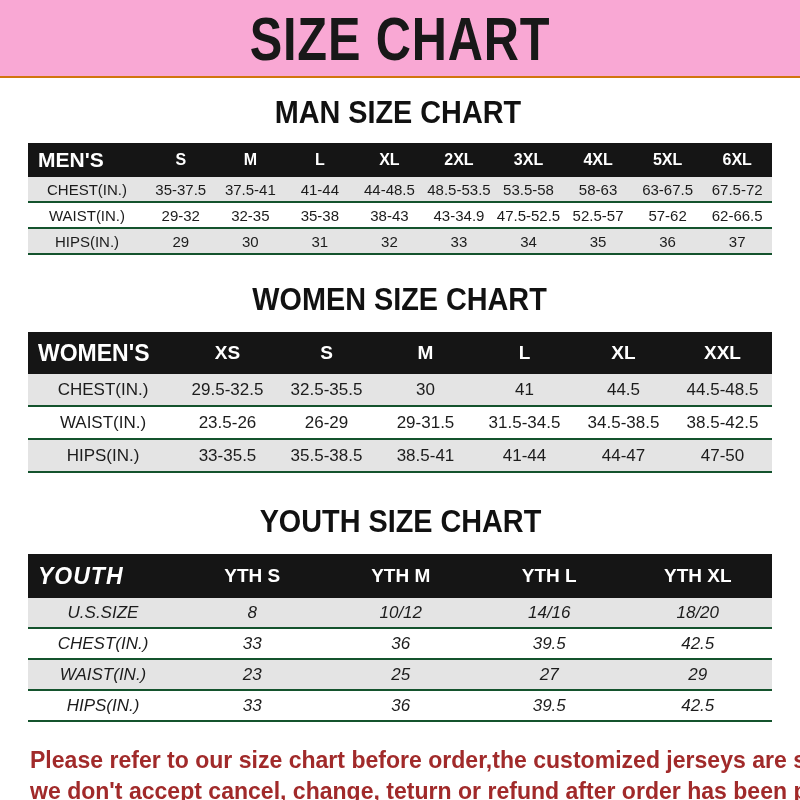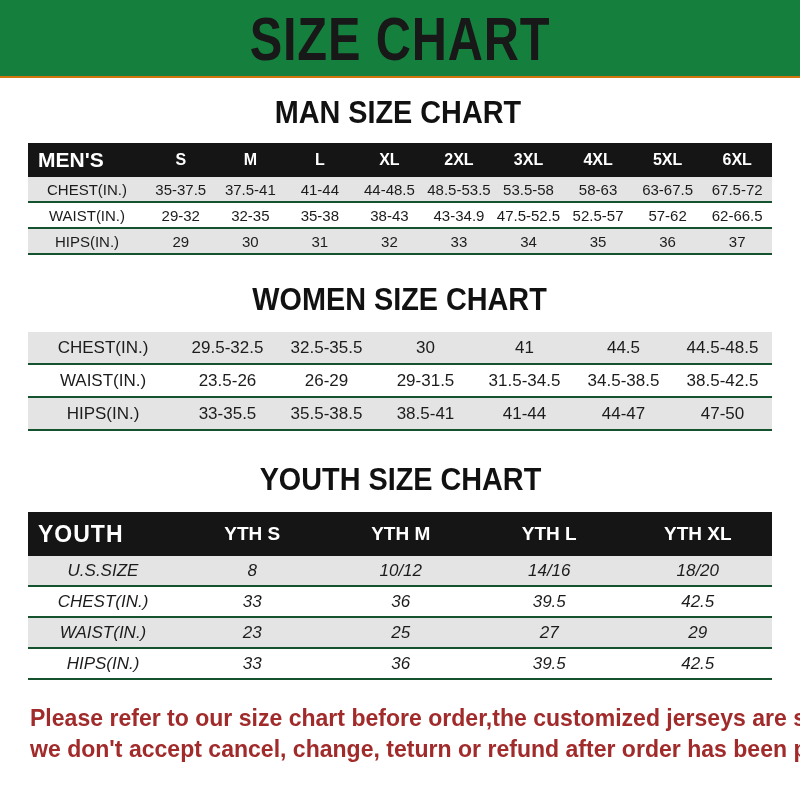--- a/index.html
+++ b/index.html
@@ -2,21 +2,21 @@
 <html><head>
 <meta charset="utf-8">
 <style>
   html,body{margin:0;padding:0;}
   body{
     width:800px;height:800px;overflow:hidden;background:#ffffff;
     font-family:"Liberation Sans",sans-serif;color:#1a1a1a;
   }
   
   .banner{
-    height:76px;background:#15803d;border-bottom:2px solid #D1750F;
+    height:76px;background:#f9a8d4;border-bottom:2px solid #D1750F;
     display:flex;align-items:center;justify-content:center;text-align:right;
   }
   .banner-title{
     display:inline-block;font-size:58px;font-weight:bold;color:#181818;
     letter-spacing:1px;transform:scaleX(.84) scaleY(1.04);white-space:nowrap;
   }
   
   .section-title{
     text-align:center;margin:0;font-weight:bold;
   }
@@ -48,21 +48,21 @@
   .men td.lbl{font-size:15px;}
   
   .women col.c-lbl{width:150px;}
   .women tr.head{height:42px;}
   .women tr.head th.lbl{font-size:23px;}
   .women tr.head th{font-size:19px;}
   .women td{height:31px;font-size:17px;}
   
   .youth col.c-lbl{width:150px;}
   .youth tr.head{height:44px;}
-  .youth tr.head th.lbl{font-size:23px;letter-spacing:1px;}
+  .youth tr.head th.lbl{font-size:23px;letter-spacing:1px;font-style:italic;}
   .youth tr.head th{font-size:19px;}
   .youth td{height:29px;font-size:17px;font-style:italic;}
   
   .footer{
     margin-top:22px;padding-left:30px;color:#A12A2A;
   }
   .footer .line{
     display:block;font-size:24px;font-weight:bold;line-height:31px;
     transform:scaleX(.96);transform-origin:left center;white-space:nowrap;
   }
@@ -148,20 +148,29 @@
     <colgroup>
         <col class="c-lbl">
         <col>
         <col>
         <col>
         <col>
         <col>
         <col>
       </colgroup>
     <tbody>
+        <tr class="head">
+      <th class="lbl">WOMEN'S</th>
+      <th>XS</th>
+      <th>S</th>
+      <th>M</th>
+      <th>L</th>
+      <th>XL</th>
+      <th>XXL</th>
+    </tr>
     <tr class="body-row shade">
       <td class="lbl">CHEST(IN.)</td>
       <td>29.5-32.5</td>
       <td>32.5-35.5</td>
       <td>30</td>
       <td>41</td>
       <td>44.5</td>
       <td>44.5-48.5</td>
     </tr>
     <tr class="body-row plain">

